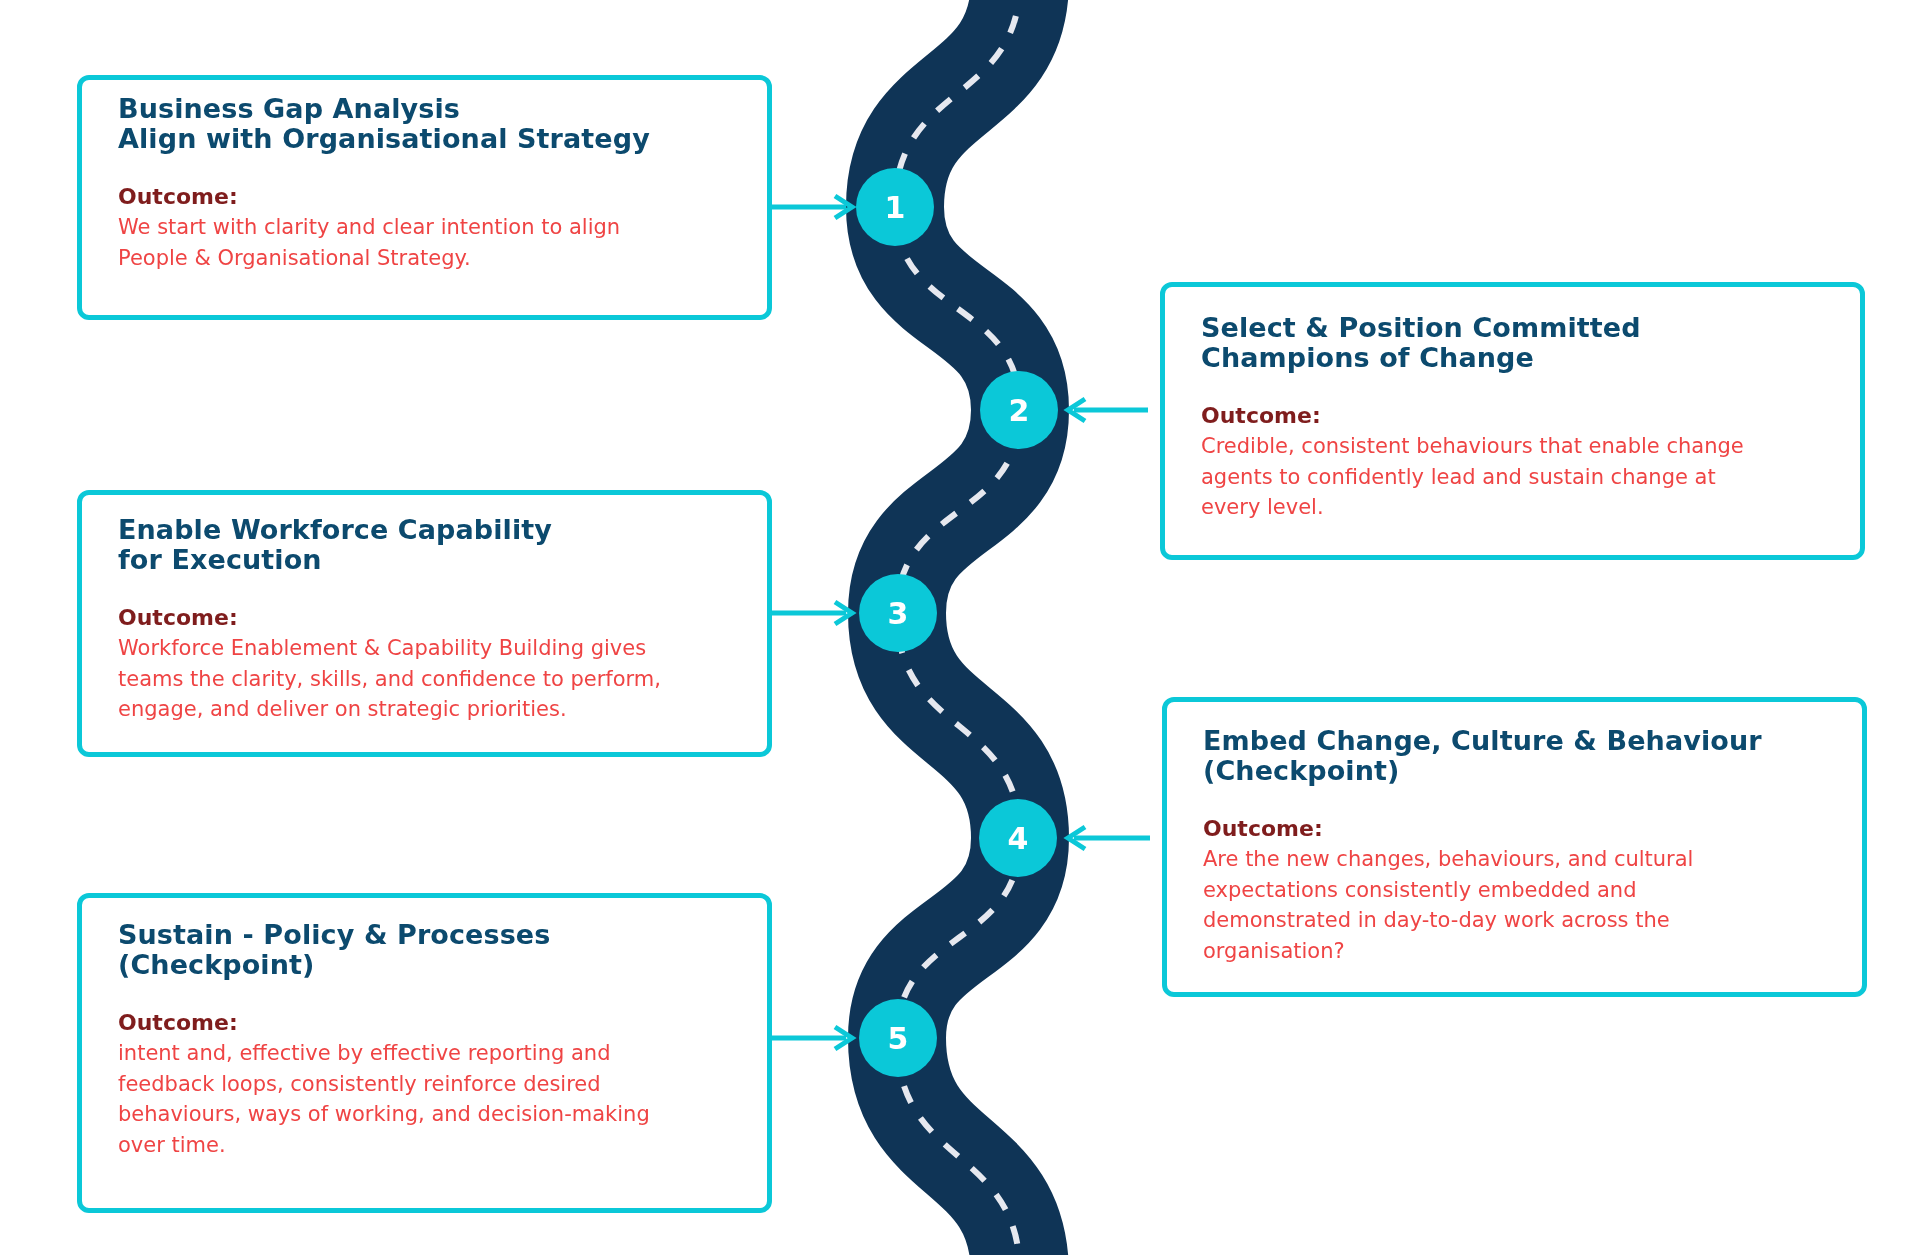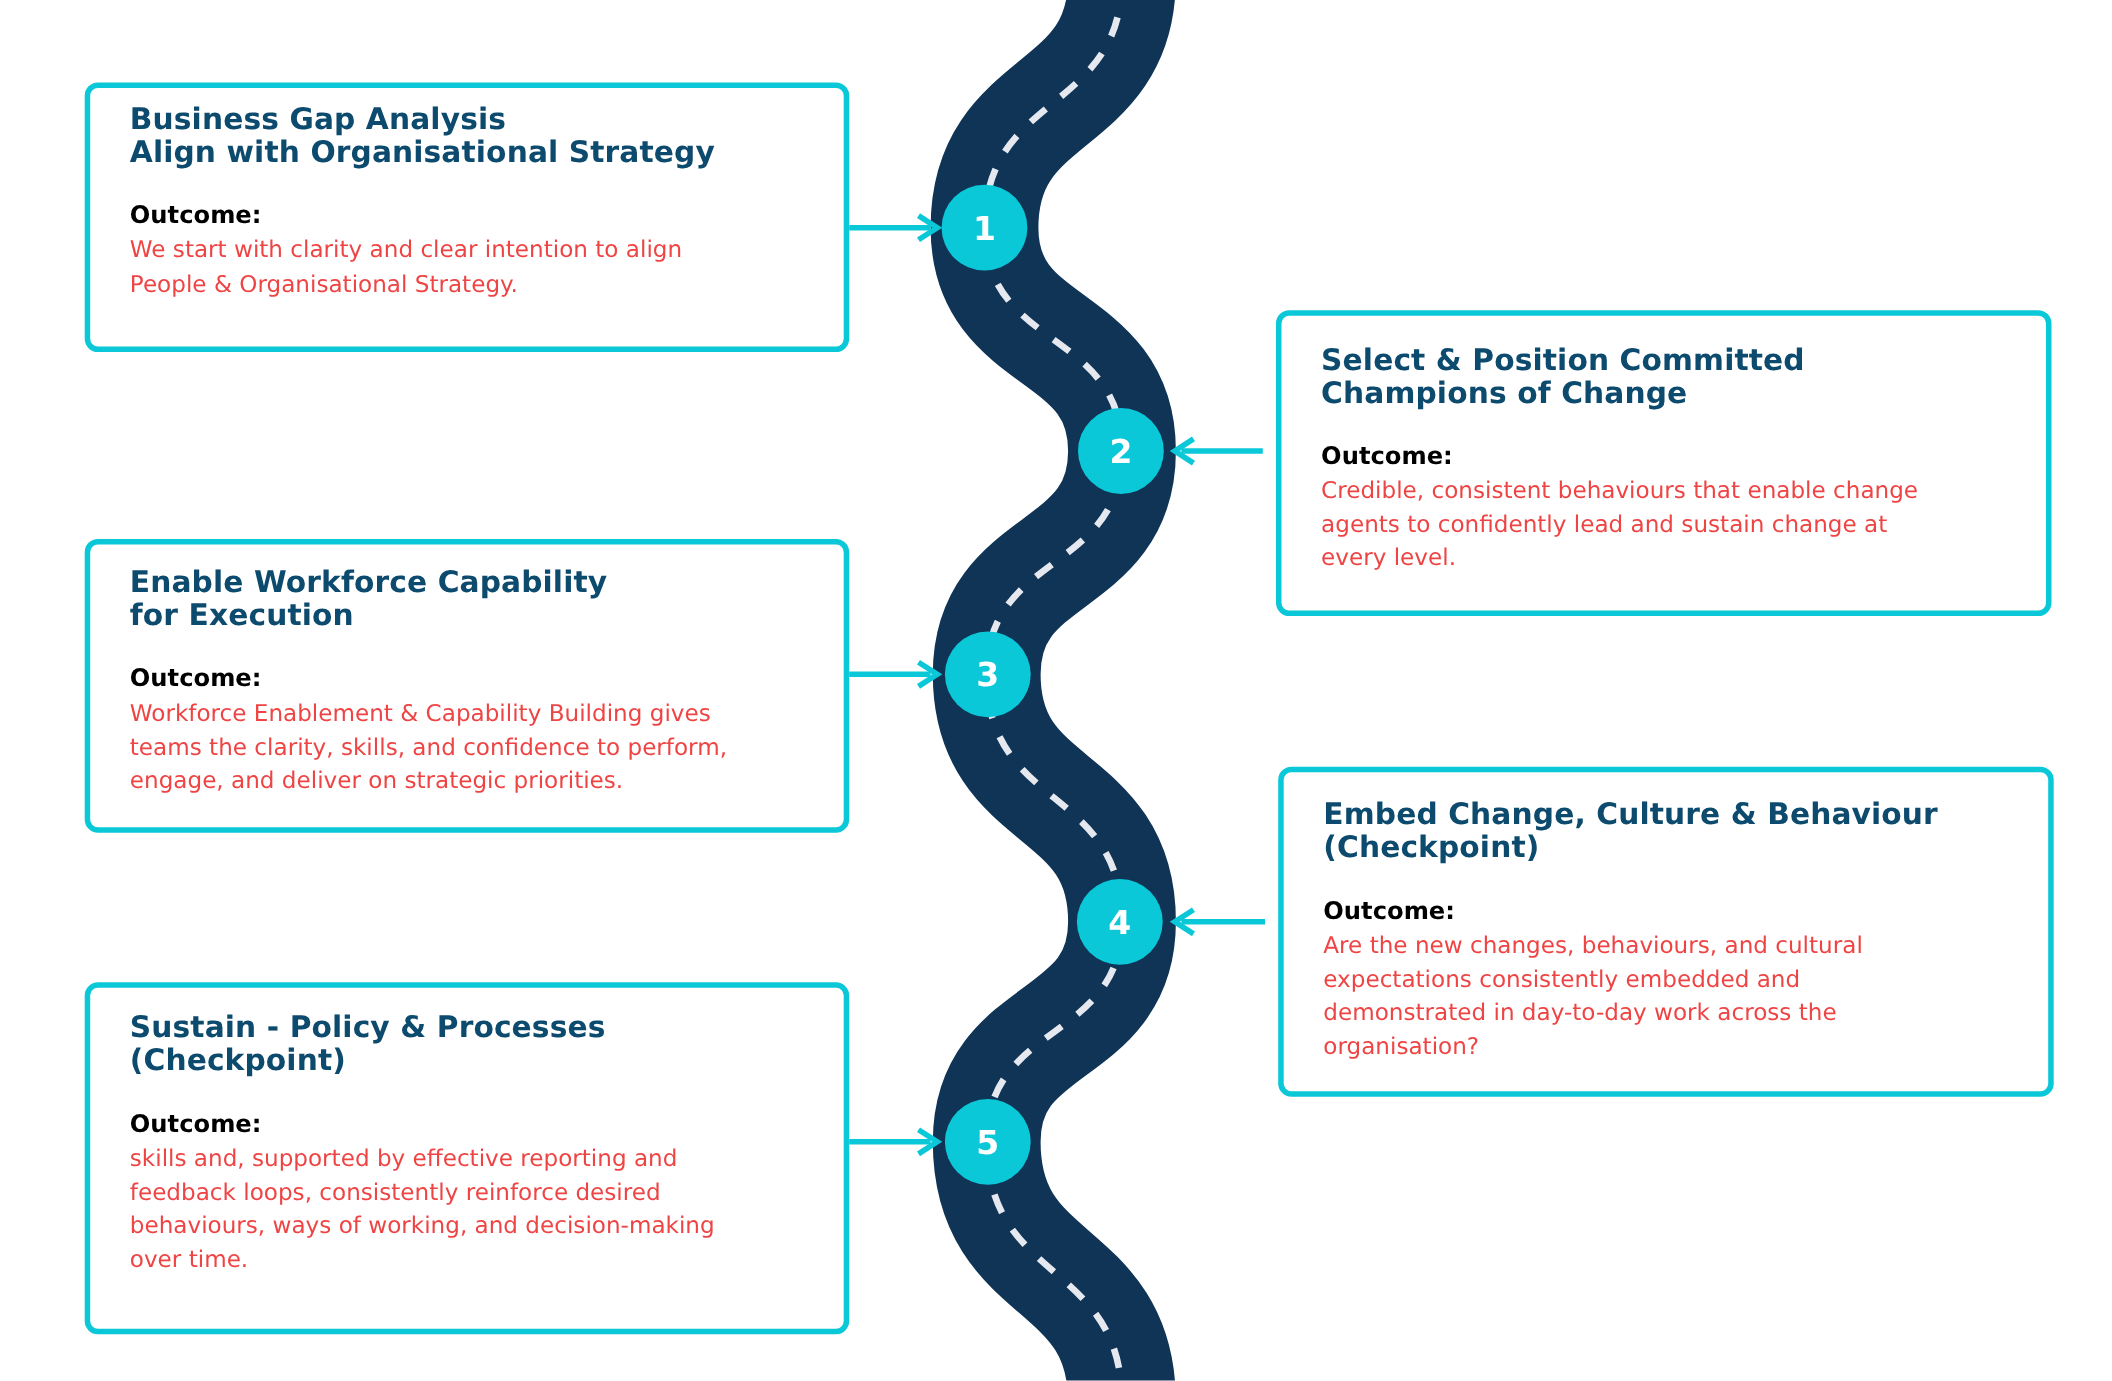--- a/index.html
+++ b/index.html
@@ -45,21 +45,21 @@
   }
   .card-title span {
     display: block;
     white-space: nowrap;
   }
   .outcome-label {
     font-weight: bold;
     font-size: 22px;
     line-height: 30px;
     margin-top: 28px;
-    color: #000000;
+    color: #7f1d1d;
   }
   .outcome-text {
     font-size: 21px;
     line-height: 30.5px;
     color: #ef4444;
     margin: 0;
   }
   .step-number {
     font-family: "DejaVu Sans", "Liberation Sans", sans-serif;
     font-weight: bold;
@@ -182,19 +182,19 @@
 </div>
 
 <div class="step-card" style="left:77px; top:893px; width:695px; height:320px;">
   <div class="card-inner" style="top:22px;">
     <h2 class="card-title">
       <span>Sustain - Policy &amp; Processes</span>
       <span>(Checkpoint)</span>
     </h2>
     <div class="outcome-label">Outcome:</div>
     <p class="outcome-text">
-      <span style="display:block">skills and, supported by effective reporting and</span>
+      <span style="display:block">intent and, effective by effective reporting and</span>
       <span style="display:block">feedback loops, consistently reinforce desired</span>
       <span style="display:block">behaviours, ways of working, and decision-making</span>
       <span style="display:block">over time.</span>
     </p>
   </div>
 </div>
 
 </body></html>

